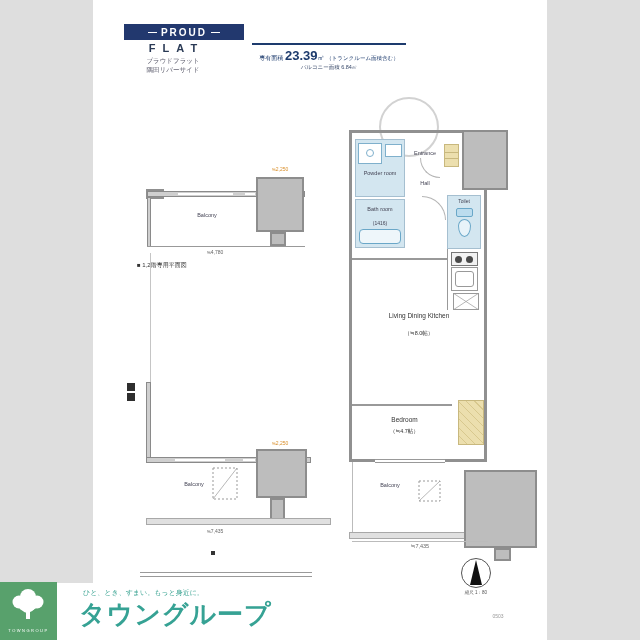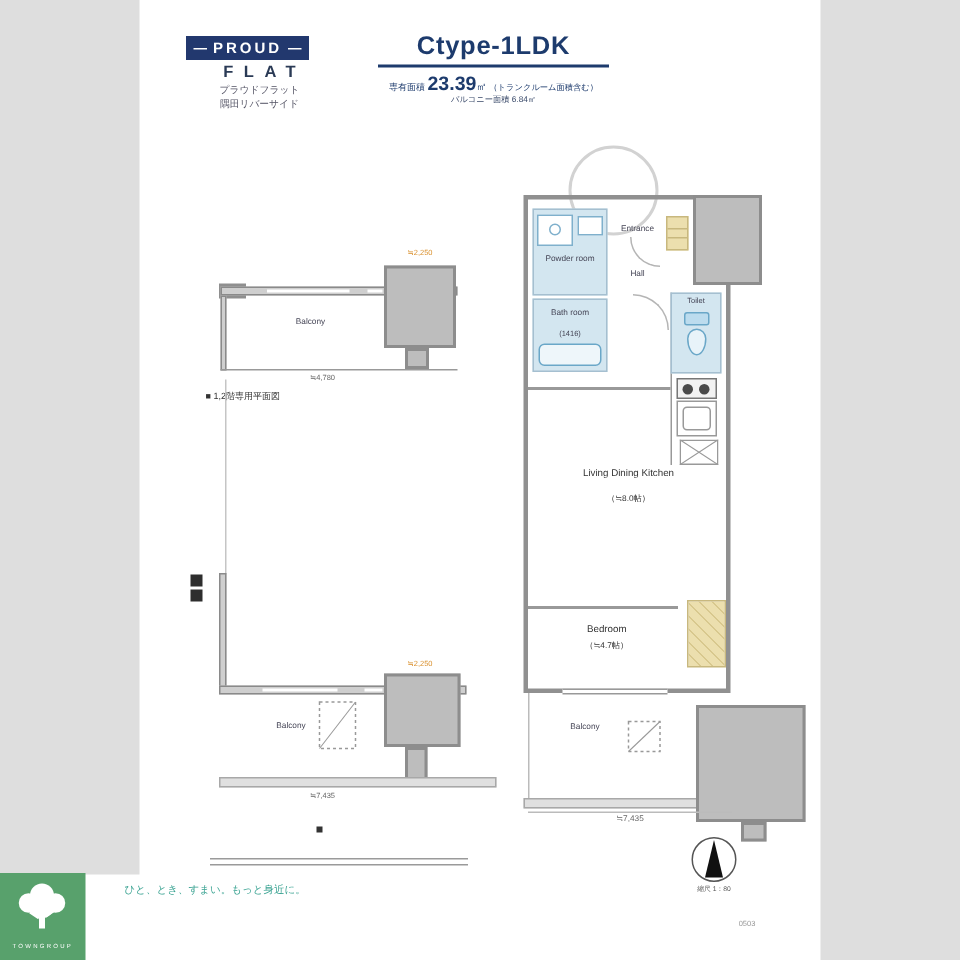--- a/index.html
+++ b/index.html
@@ -25,30 +25,29 @@
   .arcB{border-right:1px solid #b5b5b5;border-top:1px solid #b5b5b5;border-top-right-radius:100%;}
 </style>
 </head>
 <body>
 
 <div class="page">
 
   <div class="abs" style="left:0;top:0;width:93px;height:583px;background:#dedede;"></div>
   <div class="abs" style="left:547px;top:0;width:93px;height:640px;background:#dedede;"></div>
 
-  <div class="abs proud-badge" style="left:124px;top:24px;width:82px;height:16px;">
+  <div class="abs proud-badge" style="left:124px;top:24px;width:120px;height:16px;">
     <i></i>
       <span>PROUD</span>
       <i></i>
   </div>
   <div class="lbl" style="left:124px;top:41px;width:98px;font-size:11px;font-weight:bold;color:#2a3a55;letter-spacing:7px;text-indent:7px;">FLAT</div>
   <div class="lbl" style="left:124px;top:57px;width:98px;font-size:6.5px;color:#556;">プラウドフラット</div>
   <div class="lbl" style="left:124px;top:66px;width:98px;font-size:6.5px;color:#556;">隅田リバーサイド</div>
 
-  <div class="lbl navy" style="left:248px;top:20px;width:162px;font-size:17px;font-weight:bold;letter-spacing:0.5px;">Ctype-1LDK</div>
   <div class="abs" style="left:252px;top:43px;width:154px;height:2px;background:#1d3b6d;"></div>
   <div class="lbl navy" style="left:230px;top:48px;width:198px;font-size:6px;">
     <span>専有面積</span>
     <span style="font-size:13px;font-weight:bold;">23.39</span><span style="font-size:7px;">㎡</span>
     <span style="font-size:5.5px;">（トランクルーム面積含む）</span>
   </div>
   <div class="lbl" style="left:230px;top:64px;width:198px;font-size:5.5px;color:#3a4a6a;">バルコニー面積 6.84㎡</div>
 
   <div class="abs" style="left:379px;top:97px;width:60px;height:60px;border:2px solid #d2d2d2;border-radius:50%;"></div>
   <div class="abs" style="left:349px;top:130px;width:138px;height:332px;border:3px solid #909090;"></div>
@@ -159,14 +158,15 @@
       <circle cx="20" cy="11" r="8" fill="#fff"></circle>
       <circle cx="11" cy="16" r="6.5" fill="#fff"></circle>
       <circle cx="29" cy="16" r="6.5" fill="#fff"></circle>
       <circle cx="20" cy="18" r="8" fill="#fff"></circle>
       <rect x="18" y="22" width="4" height="11" fill="#fff"></rect>
       <path d="M18 26 L12 22 M22 25 L28 21" stroke="#fff" stroke-width="2"></path>
     </svg>
     <div class="lbl" style="left:0;top:46px;width:57px;font-size:4px;letter-spacing:1.5px;color:#fff;">TOWNGROUP</div>
   </div>
   <div class="abs" style="left:83px;top:588px;font-size:7px;color:#3aa392;white-space:nowrap;">ひと、とき、すまい。もっと身近に。</div>
+  <div class="abs" style="left:79px;top:597px;font-size:26px;font-weight:bold;color:#36a294;letter-spacing:1px;white-space:nowrap;">タウングループ</div>
 
 </div>
 
 </body></html>

